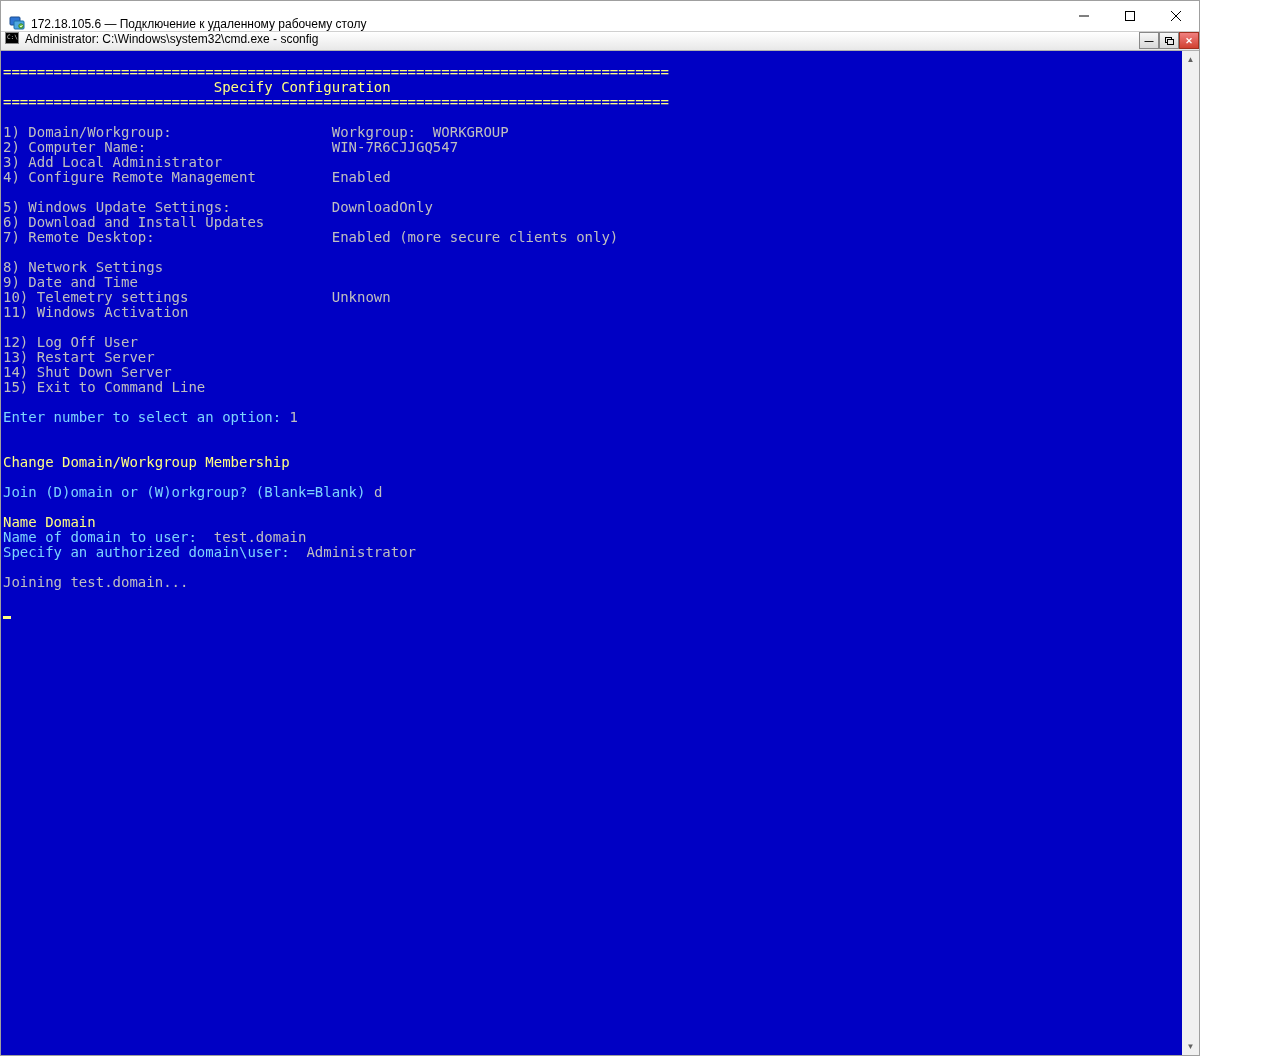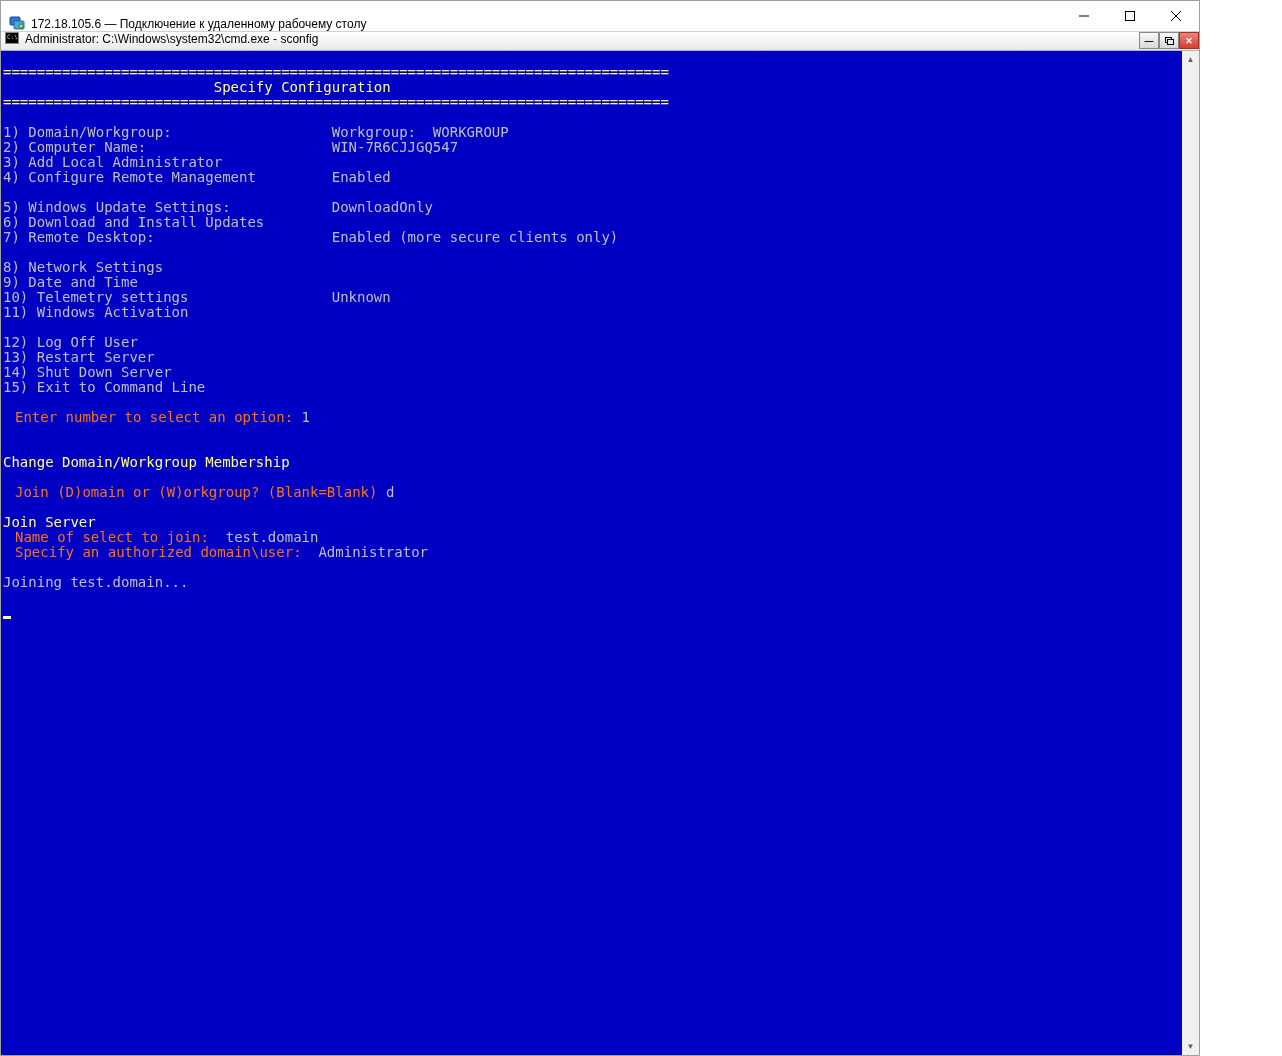--- a/index.html
+++ b/index.html
@@ -104,21 +104,21 @@
     display:flex; flex-direction:column;
   }
   .scrollbar .arrow {
     height: 17px;
     background: #f0f0f0;
     display:flex;align-items:center;justify-content:center;
     font-size:8px; color:#606060;
   }
   .scrollbar .track { flex:1; background:#f0f0f0; }
   .hl-yellow { color:#ffff80; }
-  .hl-white  { color:#f97316;margin-left:12px; }
+  .hl-white  { color:#7dd3fc; }
   .cursor {
     display:inline-block;
     width: 8px; height: 3px;
     background: #ffff80;
     vertical-align: bottom;
     margin-bottom: 1px;
   }
 </style>
 </head>
 <body>
@@ -198,22 +198,22 @@
 14) Shut Down Server
 15) Exit to Command Line
 
 <span class="hl-white">Enter number to select an option: </span>1
 
 
 <span class="hl-yellow">Change Domain/Workgroup Membership</span>
 
 <span class="hl-white">Join (D)omain or (W)orkgroup? (Blank=Blank) </span>d
 
-<span class="hl-yellow">Join Server</span>
-<span class="hl-white">Name of select to join:  </span>test.domain
+<span class="hl-yellow">Name Domain</span>
+<span class="hl-white">Name of domain to user:  </span>test.domain
 <span class="hl-white">Specify an authorized domain\user:  </span>Administrator
 
 Joining test.domain...
 
 <span class="cursor"></span></pre>
       <div class="scrollbar">
         <div class="arrow">▲</div>
         <div class="track"></div>
         <div class="arrow">▼</div>
       </div>

